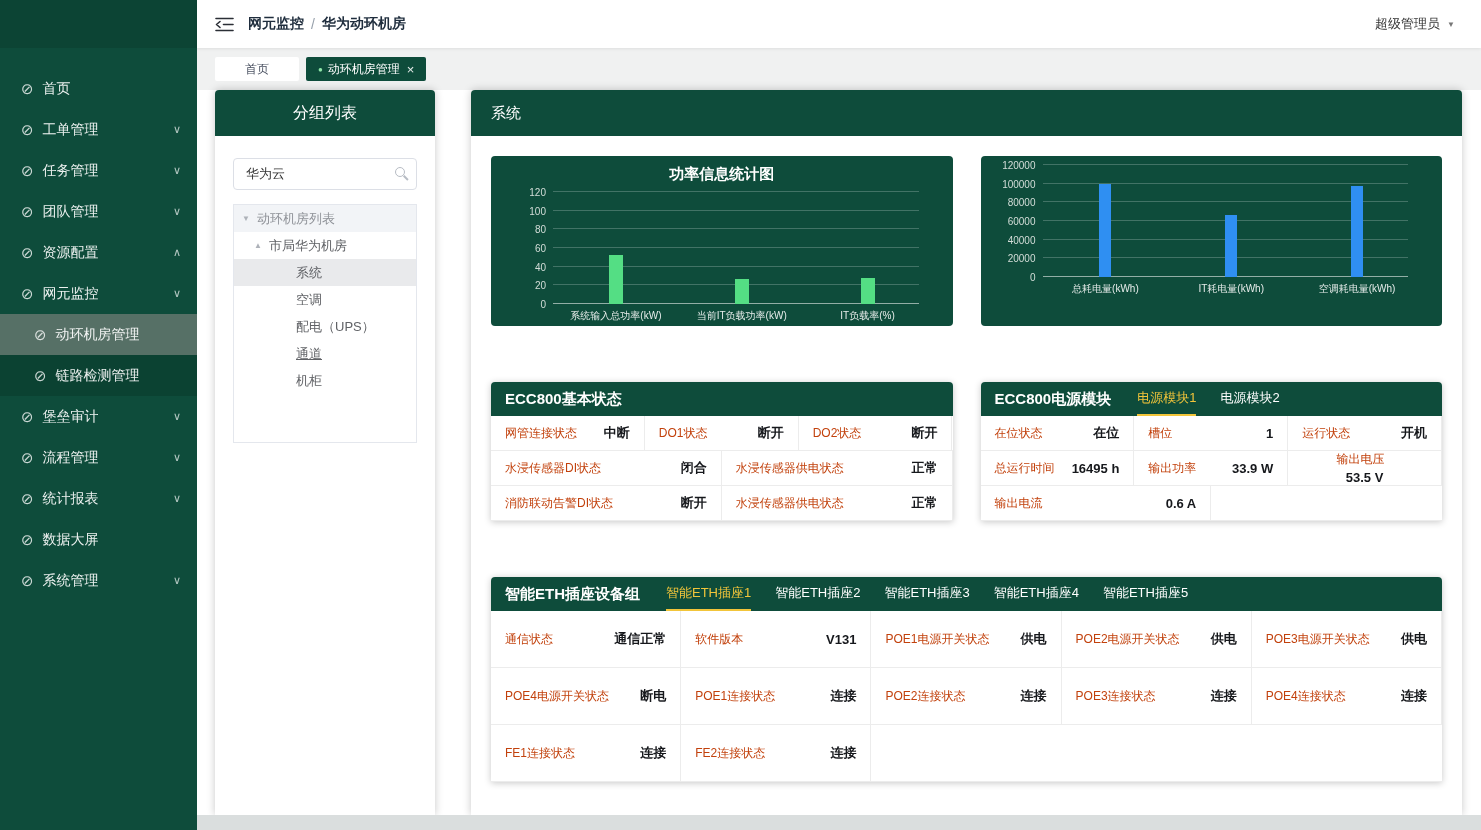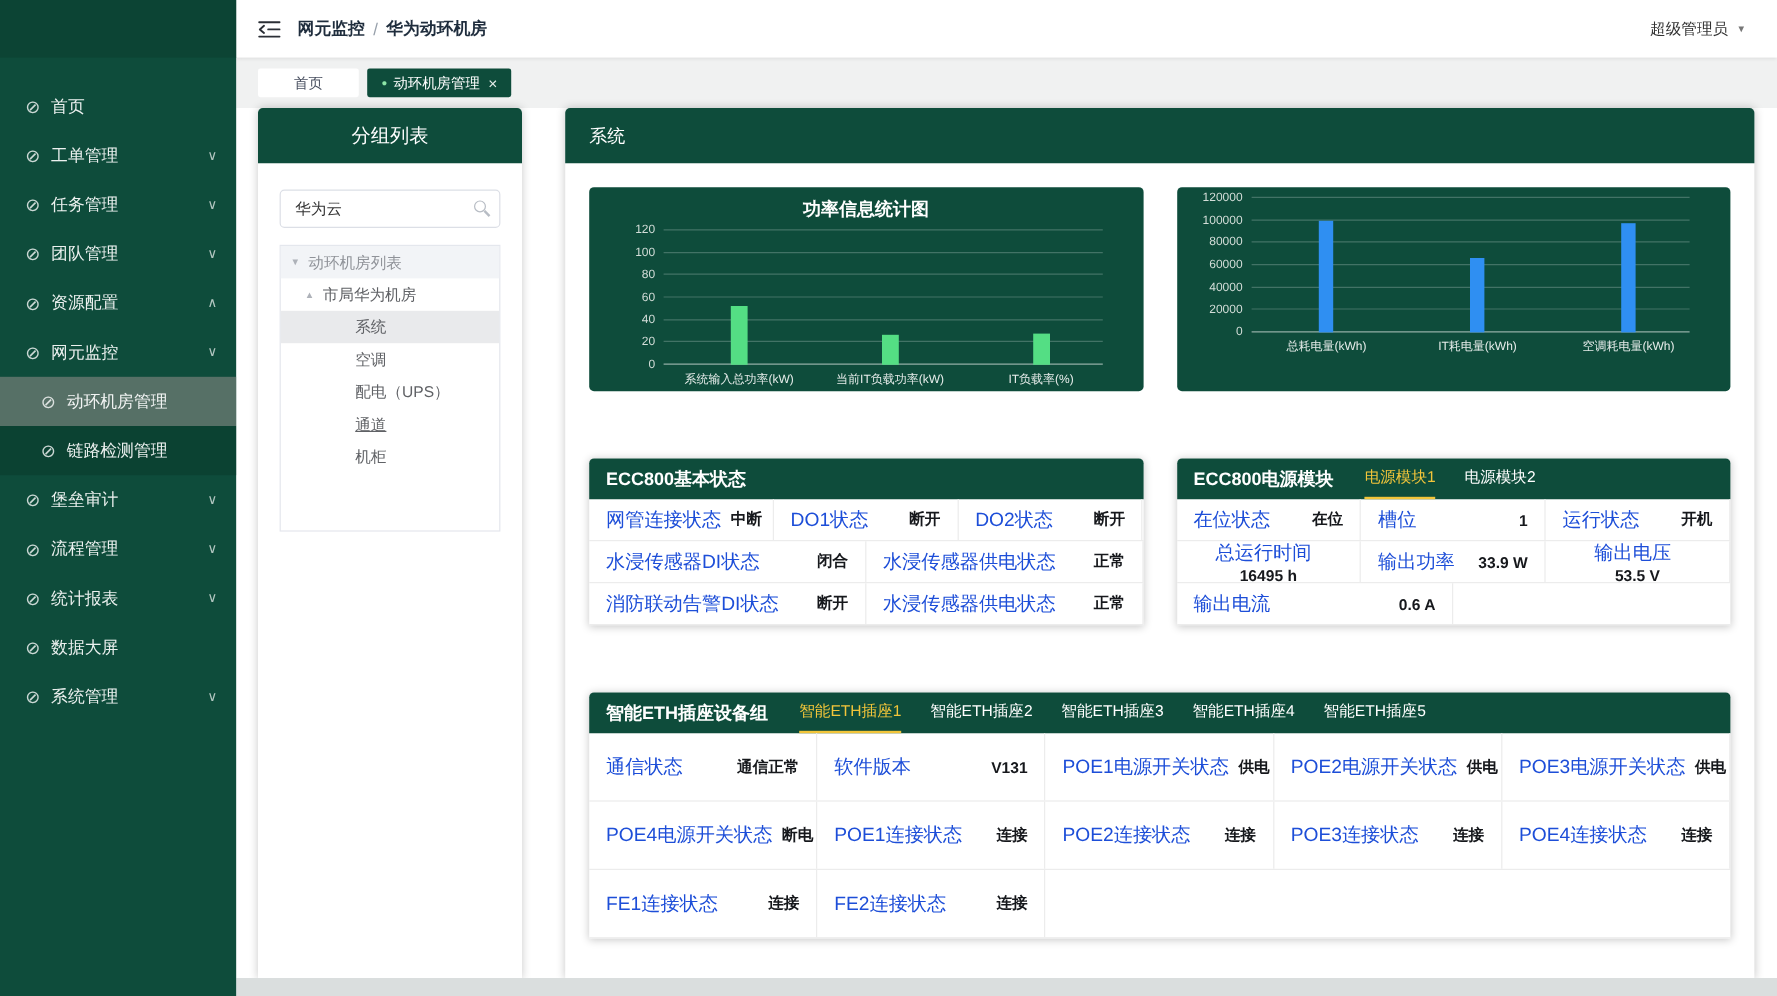--- a/index.html
+++ b/index.html
@@ -83,21 +83,21 @@
   .status-header { background:#0e4c3b; height:34px; border-radius:4px 4px 0 0;
                    display:flex; align-items:center; padding:0 14px; }
   .status-title { color:#fff; font-size:15px; font-weight:bold; white-space:nowrap; }
   .status-tabs { display:flex; margin-left:26px; gap:24px; height:100%; }
   .status-tab { color:#fff; font-size:13px; display:flex; align-items:center; height:100%;
                 border-bottom:2px solid transparent; cursor:pointer; white-space:nowrap; }
   .status-tab.active { color:#f2c53a; border-bottom-color:#f2c53a; }
   .srow { display:flex; border-bottom:1px solid #ececec; }
   .scell { display:flex; align-items:center; justify-content:space-between; padding:0 14px;
            height:34px; border-right:1px solid #ececec; min-width:0; }
-  .scell .slabel { color:#1d4ed8; font-size:16px; white-space:nowrap; margin-right:8px; }
+  .scell .slabel { color:#c2410c; font-size:12px; white-space:nowrap; margin-right:8px; }
   .scell .svalue { color:#16181c; font-size:13px; font-weight:bold; white-space:nowrap; }
   .eth-panel { margin-top:56px; }
   .eth-panel .scell { height:56px; }
 </style>
 </head>
 <body>
 
 <div class="app">
 
   <aside class="sidebar">
@@ -368,21 +368,21 @@
                     <div class="scell" style="width: 33.3333%;">
                       <span class="slabel">槽位</span>
                       <span class="svalue">1</span>
                     </div>
                     <div class="scell" style="width: 33.3333%;">
                       <span class="slabel">运行状态</span>
                       <span class="svalue">开机</span>
                     </div>
                   </div>
                   <div class="srow">
-                    <div class="scell" style="width: 33.3333%; flex-direction: column;">
+                    <div class="scell" style="width: 33.3333%;">
                       <span class="slabel">总运行时间</span>
                       <span class="svalue">16495 h</span>
                     </div>
                     <div class="scell" style="width: 33.3333%;">
                       <span class="slabel">输出功率</span>
                       <span class="svalue">33.9 W</span>
                     </div>
                     <div class="scell" style="width: 33.3333%; flex-direction: column;">
                       <span class="slabel">输出电压</span>
                       <span class="svalue">53.5 V</span>

